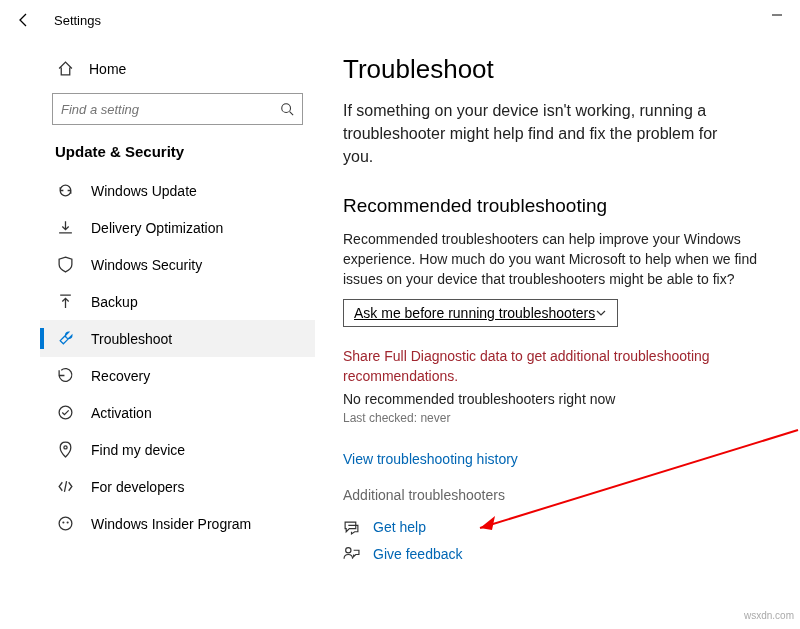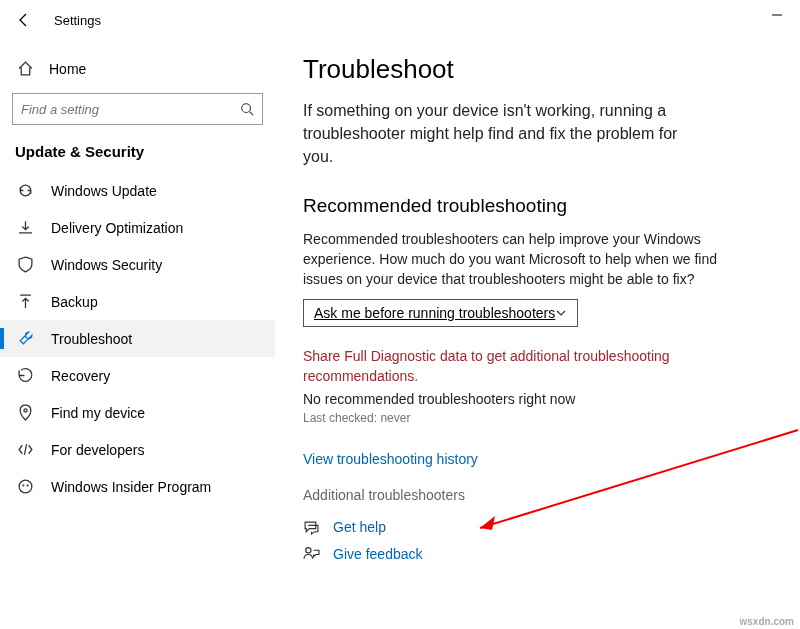--- a/index.html
+++ b/index.html
@@ -2,21 +2,21 @@
 <html><head>
 <meta charset="utf-8">
 <style>
 * { margin: 0; padding: 0; box-sizing: border-box; font-family: "Segoe UI", Arial, sans-serif; }
 body { width: 800px; height: 629px; background: #fff; overflow: hidden; position: relative; font-size: 14px; color: #000; }
 .titlebar { height: 40px; display: flex; align-items: center; padding-left: 12px; }
 .back-btn { width: 24px; height: 24px; display: flex; align-items: center; justify-content: center; cursor: pointer; }
 .titlebar-title { margin-left: 18px; font-size: 13px; }
 .window-controls { position: absolute; right: 0; top: 0; display: flex; }
 .win-ctrl { width: 46px; height: 30px; display: flex; align-items: center; justify-content: center; cursor: pointer; }
-.layout { display: flex; height: calc(100% - 40px); }
+.layout { display: flex; height: calc(100% - 40px); padding-left: 40px; }
 .sidebar { width: 275px; padding: 12px 0 0 0; }
 .home-item { display: flex; align-items: center; padding: 8px 15px 12px 15px; cursor: pointer; }
 .home-item .icon { width: 20px; display: flex; justify-content: center; }
 .home-item .label { margin-left: 14px; font-size: 14px; }
 .search-wrap { margin: 4px 12px 18px 12px; }
 .search-box { display: flex; align-items: center; border: 1px solid #999; background: #fff; padding: 4px 8px; height: 32px; }
 .search-input { flex: 1; border: none; outline: none; font-size: 13px; font-style: italic; color: #666; background: transparent; }
 .search-icon { color: #333; }
 .section-header { font-weight: 600; font-size: 15px; padding: 0 15px 12px 15px; }
 .nav-item { display: flex; align-items: center; padding: 10px 15px; cursor: pointer; position: relative; }
@@ -33,21 +33,21 @@
 .dropdown { display: inline-flex; align-items: center; border: 1px solid #555; padding: 5px 10px; font-size: 14px; cursor: pointer; margin-bottom: 20px; min-width: 260px; justify-content: space-between; text-decoration: underline; }
 .warn { color: #a0262f; font-size: 14px; max-width: 400px; line-height: 1.4; margin-bottom: 4px; }
 .status-line { font-size: 14px; color: #222; margin-bottom: 4px; }
 .hint { font-size: 12px; color: #737373; margin-bottom: 26px; }
 .link { color: #0066b4; font-size: 14px; cursor: pointer; display: block; margin-bottom: 20px; }
 .subhead { color: #666; font-size: 14px; margin-bottom: 16px; }
 .help-row { display: flex; align-items: center; margin-bottom: 10px; cursor: pointer; }
 .help-row .icon { width: 22px; color: #333; }
 .help-row .link2 { color: #0066b4; font-size: 14px; margin-left: 8px; text-align: right; }
 .arrow-annotation { position: absolute; right: 0; top: 388px; pointer-events: none; }
-.watermark { position: absolute; right: 6px; bottom: 2px; font-size: 10px; color: #aaa; font-weight: bold; }
+.watermark { position: absolute; right: 6px; bottom: 8px; font-size: 10px; color: #aaa; }
 svg { display: block; }
 </style>
 </head>
 <body>
 
 <div class="titlebar">
   <div class="back-btn">
     <svg width="14" height="14" viewBox="0 0 14 14">
         <path d="M9 1 L3 7 L9 13" stroke="#000" stroke-width="1.3" fill="none"></path>
       </svg>
@@ -132,20 +132,29 @@
       <span class="icon">
           <svg width="17" height="17" viewBox="0 0 16 16">
             <path d="M4 3 A6 6 0 1 1 2 8 M2 3 V8 H7" stroke="#333" stroke-width="1.2" fill="none"></path>
           </svg>
         </span>
       <span class="label">Recovery</span>
     </div>
     <div class="nav-item">
       <span class="icon">
           <svg width="17" height="17" viewBox="0 0 16 16">
+            <circle cx="8" cy="8" r="6" stroke="#333" stroke-width="1.2" fill="none"></circle>
+            <path d="M5 8 L7 10 L11 6" stroke="#333" stroke-width="1.2" fill="none"></path>
+          </svg>
+        </span>
+      <span class="label">Activation</span>
+    </div>
+    <div class="nav-item">
+      <span class="icon">
+          <svg width="17" height="17" viewBox="0 0 16 16">
             <path d="M8 1 C11 1 13 3 13 6 C13 10 8 15 8 15 C8 15 3 10 3 6 C3 3 5 1 8 1 Z" stroke="#333" stroke-width="1.2" fill="none"></path>
             <circle cx="8" cy="6" r="1.5" stroke="#333" stroke-width="1.2" fill="none"></circle>
           </svg>
         </span>
       <span class="label">Find my device</span>
     </div>
     <div class="nav-item">
       <span class="icon">
           <svg width="17" height="17" viewBox="0 0 16 16">
             <path d="M5 4 L2 8 L5 12 M11 4 L14 8 L11 12 M9 3 L7 13" stroke="#333" stroke-width="1.2" fill="none"></path>

